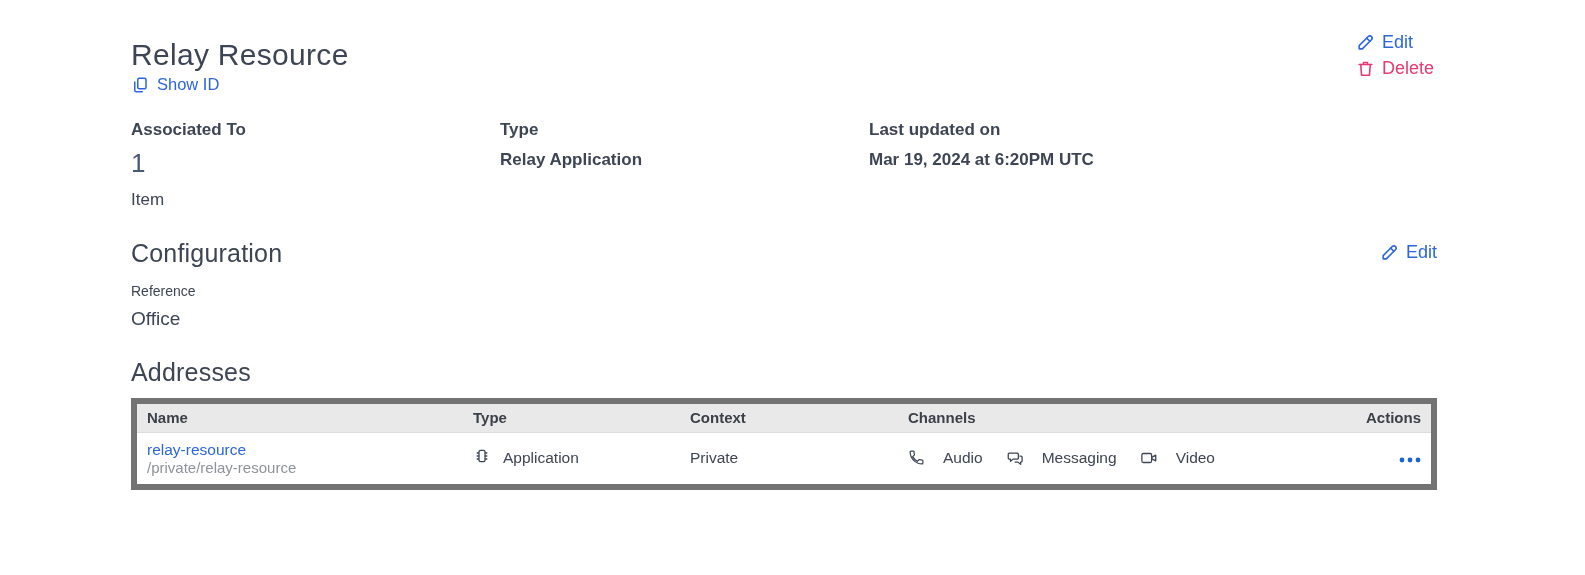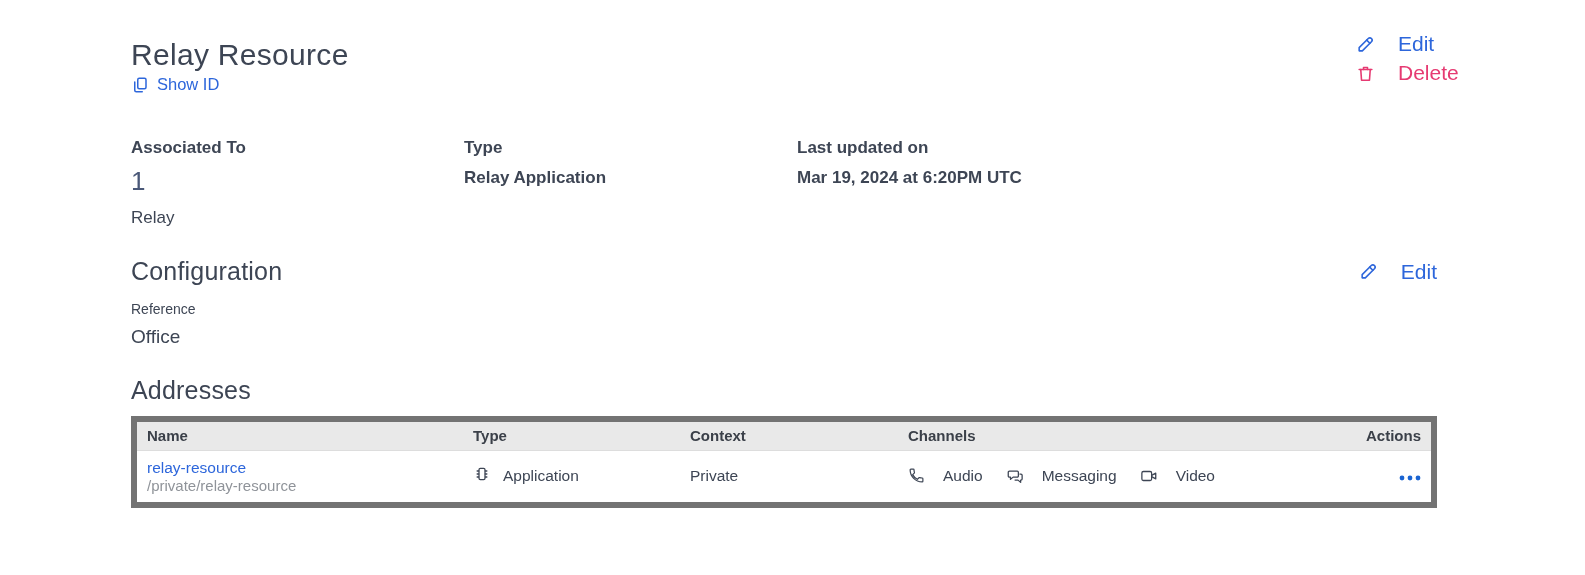--- a/index.html
+++ b/index.html
@@ -7,26 +7,26 @@
     font-family:"Liberation Sans", sans-serif; color:var(--text-dark,#3d4554); }
   .wrapper { position:relative; margin-left:131px; width:1306px; padding-top:38px; }
 
   .page-title { font-size:30px; line-height:34px; font-weight:500; letter-spacing:0.3px; color:var(--text-dark); }
 
   .show-id { display:inline-flex; align-items:center; gap:8px; margin-top:3px;
     color:var(--accent-blue); font-size:16.5px; cursor:pointer; }
   .show-id svg { display:block; }
 
   .top-actions { position:absolute; top:32px; left:1225px; display:flex; flex-direction:column; gap:5px; }
-  .action-link { display:inline-flex; align-items:center; gap:23px; font-size:21px; cursor:pointer; white-space:nowrap; }
+  .action-link { display:inline-flex; align-items:center; gap:7px; font-size:18px; cursor:pointer; white-space:nowrap; }
   .action-link.blue { color:var(--accent-blue); }
   .action-link.pink { color:var(--accent-pink); }
   .action-link svg { display:block; }
 
-  .meta-grid { display:grid; grid-template-columns:333px 333px auto; margin-top:40px; }
+  .meta-grid { display:grid; grid-template-columns:333px 333px auto; margin-top:22px;gap:36px; }
   .meta-label { font-size:17px; font-weight:700; line-height:20px; }
   .meta-value { margin-top:9px; font-size:17px; line-height:21px; font-weight:700; }
   .meta-value-large { margin-top:8px; font-size:26px; line-height:30px; color:#4a5878; }
   .meta-unit { margin-top:12px; font-size:17px; line-height:20px; }
 
   .section-heading-row { display:flex; justify-content:space-between; align-items:flex-start; margin-top:28px; }
   .section-heading { font-size:25px; line-height:30px; font-weight:500; letter-spacing:0.2px; color:var(--text-dark); }
   .section-heading-row .action-link { margin-top:4px; }
 
   .field-label { margin-top:14px; font-size:14px; line-height:19px; font-weight:400; }
@@ -90,21 +90,21 @@
         </svg>
       </span>
       <span>Delete</span>
     </div>
   </div>
 
   <div class="meta-grid">
     <div>
       <div class="meta-label">Associated To</div>
       <div class="meta-value-large">1</div>
-      <div class="meta-unit">Relay</div>
+      <div class="meta-unit">Item</div>
     </div>
     <div>
       <div class="meta-label">Type</div>
       <div class="meta-value">Relay Application</div>
     </div>
     <div>
       <div class="meta-label">Last updated on</div>
       <div class="meta-value">Mar 19, 2024 at 6:20PM UTC</div>
     </div>
   </div>

